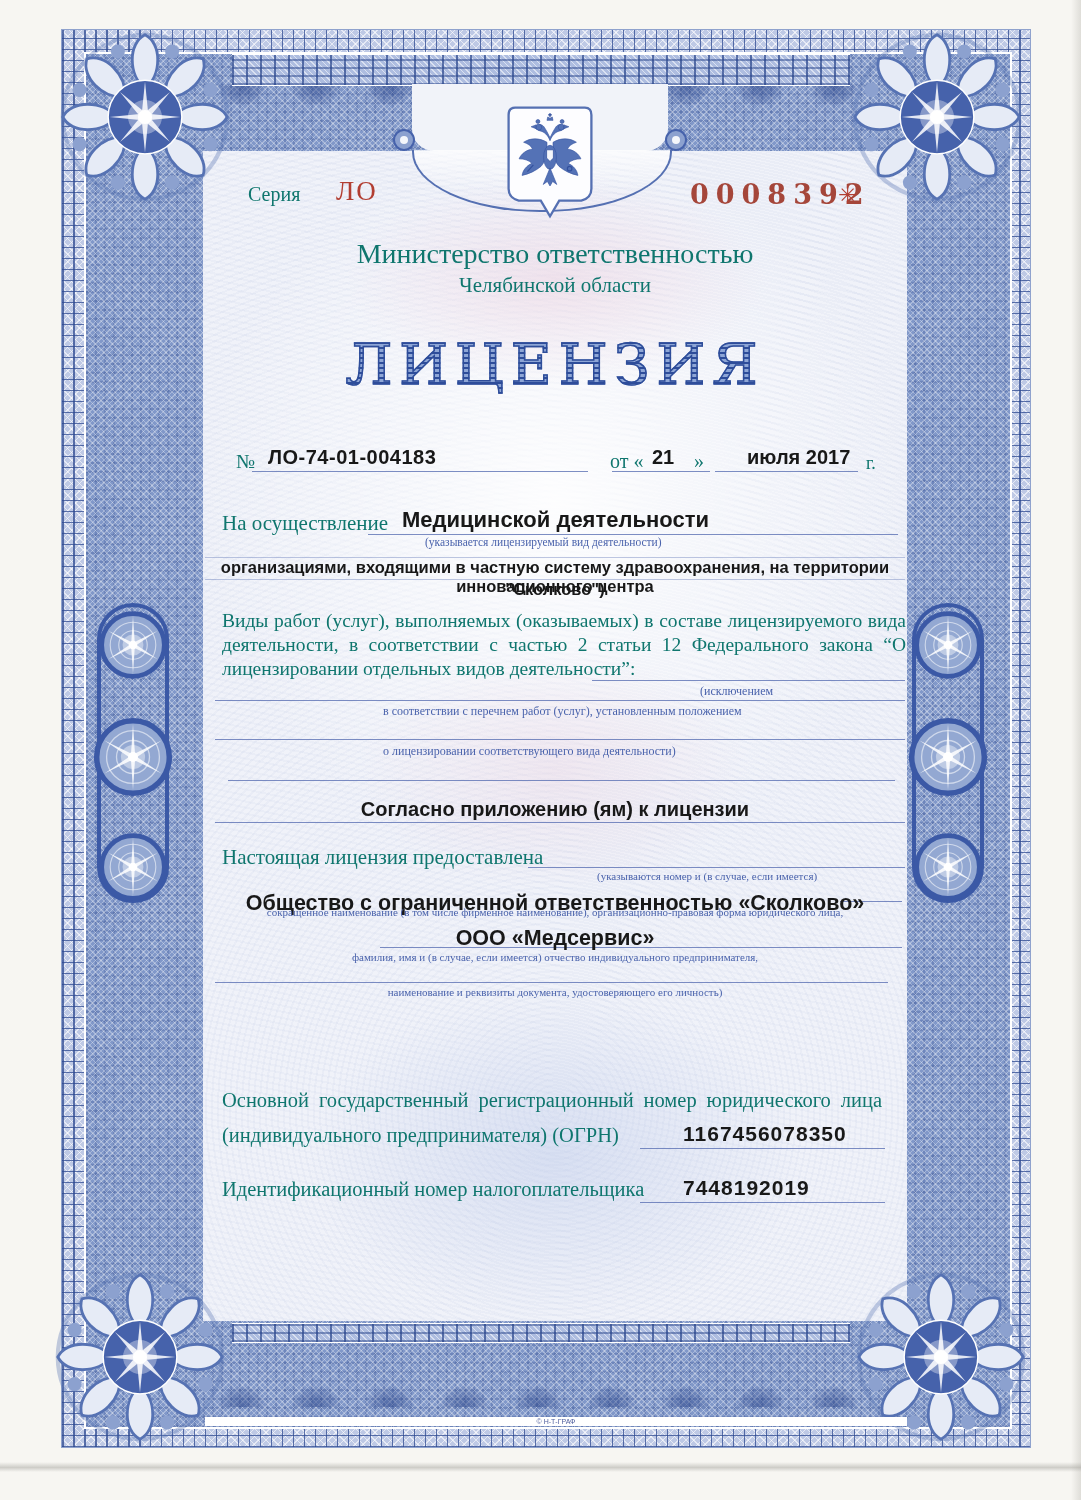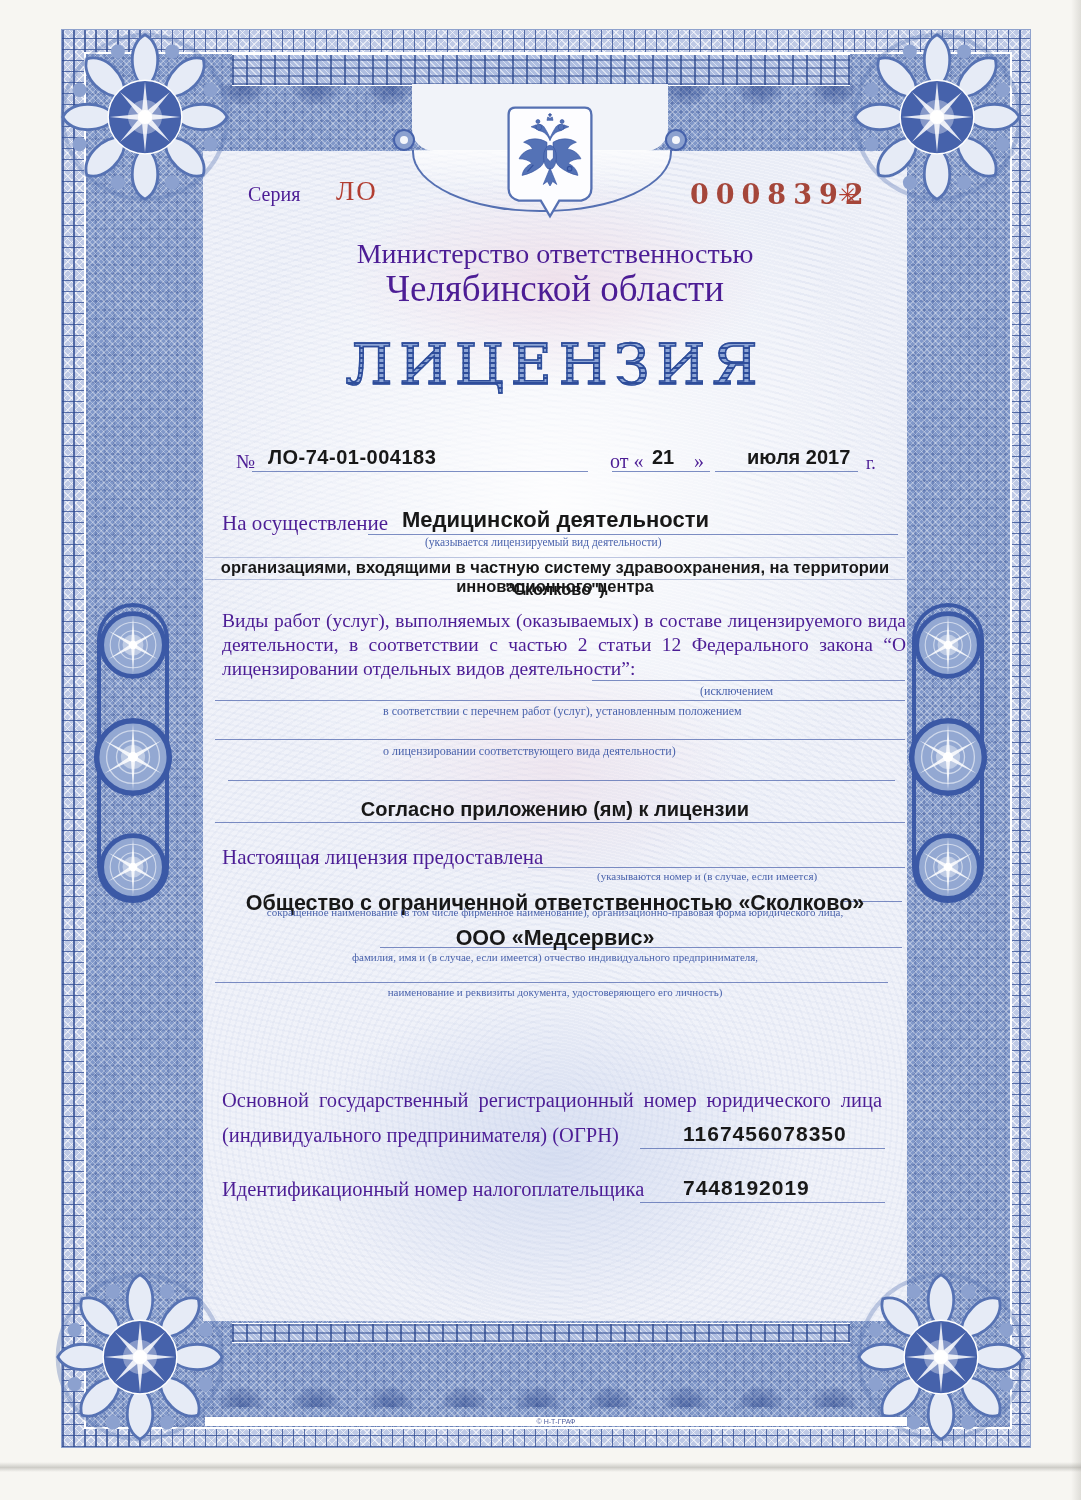--- a/index.html
+++ b/index.html
@@ -40,21 +40,21 @@
       radial-gradient(ellipse 330px 220px at 50% 86%, rgba(186,200,233,.45), rgba(186,200,233,0) 75%),
       radial-gradient(circle at 50% 30%, rgba(255,255,255,.9), rgba(255,255,255,0) 40%),
       repeating-linear-gradient(12deg, rgba(150,168,210,.07) 0 2px, transparent 2px 6px),
       repeating-radial-gradient(circle at 50% 82%, rgba(130,150,200,.06) 0 2px, transparent 2px 6px);}
   .capsule{z-index:5;border:4px solid #3b59a6;border-radius:36px;}
   .archgap{left:412px;top:84px;width:256px;height:67px;z-index:5;background:#f1f3f9;border-radius:0 0 22px 22px;}
   .arc{left:412px;top:150px;width:256px;height:60px;z-index:6;border:2px solid #5570b2;border-top:none;
        border-radius:0 0 128px 128px / 0 0 60px 60px;
        background:linear-gradient(180deg, rgba(255,255,255,.75), rgba(255,255,255,0) 70%);}
   
-  .serif{font-family:"Liberation Serif","DejaVu Serif",serif;color:#4c1d95;}
+  .serif{font-family:"Liberation Serif","DejaVu Serif",serif;color:#0f766e;}
   .bold{font-family:"Liberation Sans","DejaVu Sans",sans-serif;font-weight:700;color:#181818;}
   .hint{font-family:"Liberation Serif",serif;color:#4a63ac;}
   .red{color:#b23e32;}
   .line{z-index:9;height:0;border-bottom:1.3px solid rgba(88,110,178,.78);}
   .faintline{z-index:8;height:0;border-bottom:1px solid rgba(96,118,182,.40);}
   .txt{z-index:10;white-space:nowrap;}
   .blk{z-index:10;}
   .center{text-align:center;}
   .just{text-align:justify;text-align-last:justify;}
   .title{font-family:"DejaVu Serif","Liberation Serif",serif;font-weight:400;font-size:56px;letter-spacing:7px;
@@ -203,21 +203,21 @@
         <use href="#eagle"></use>
       </g>
   </svg>
 
   <div class="abs txt serif" style="left:248px;top:183px;font-size:20px;">Серия</div>
   <div class="abs txt serif red" style="left:336px;top:176px;font-size:27px;letter-spacing:2px;">ЛО</div>
   <div class="abs txt serial" style="left:690px;top:179px;">0008392</div>
   <div class="abs txt red" style="left:838px;top:182px;font-size:23px;font-family:'DejaVu Sans',sans-serif;">✳</div>
 
   <div class="abs blk serif center" style="left:205px;top:238px;width:700px;font-size:28px;">Министерство ответственностью</div>
-  <div class="abs blk serif center" style="left:205px;top:267px;width:700px;font-size:37px;">Челябинской области</div>
+  <div class="abs blk serif center" style="left:205px;top:273px;width:700px;font-size:21px;">Челябинской области</div>
 
   <div class="abs blk center title" style="left:205px;top:332px;width:700px;">ЛИЦЕНЗИЯ</div>
 
   <div class="abs txt serif" style="left:236px;top:450px;font-size:20px;">№</div>
   <div class="abs txt bold" style="left:268px;top:446px;font-size:20px;letter-spacing:.5px;">ЛО-74-01-004183</div>
   <div class="abs line" style="left:252px;top:471px;width:336px;"></div>
   <div class="abs txt serif" style="left:610px;top:450px;font-size:20px;">от «</div>
   <div class="abs txt bold" style="left:652px;top:446px;font-size:20px;">21</div>
   <div class="abs txt serif" style="left:694px;top:450px;font-size:20px;">»</div>
   <div class="abs line" style="left:612px;top:471px;width:98px;"></div>

